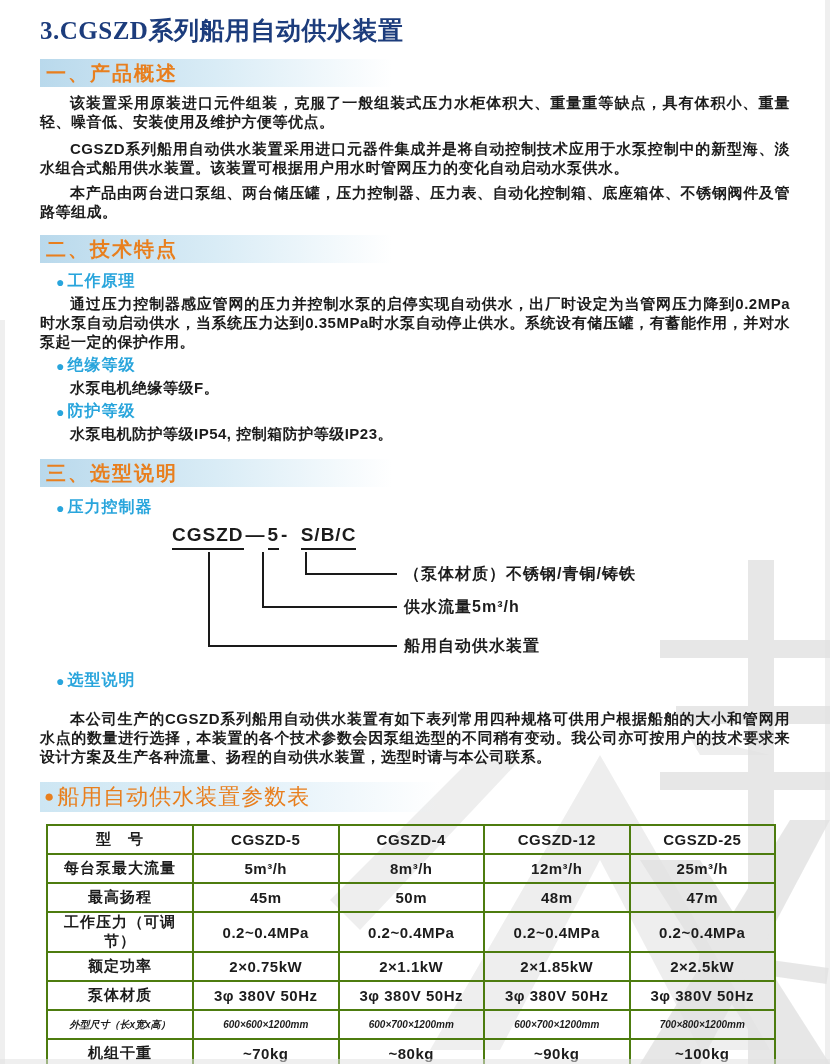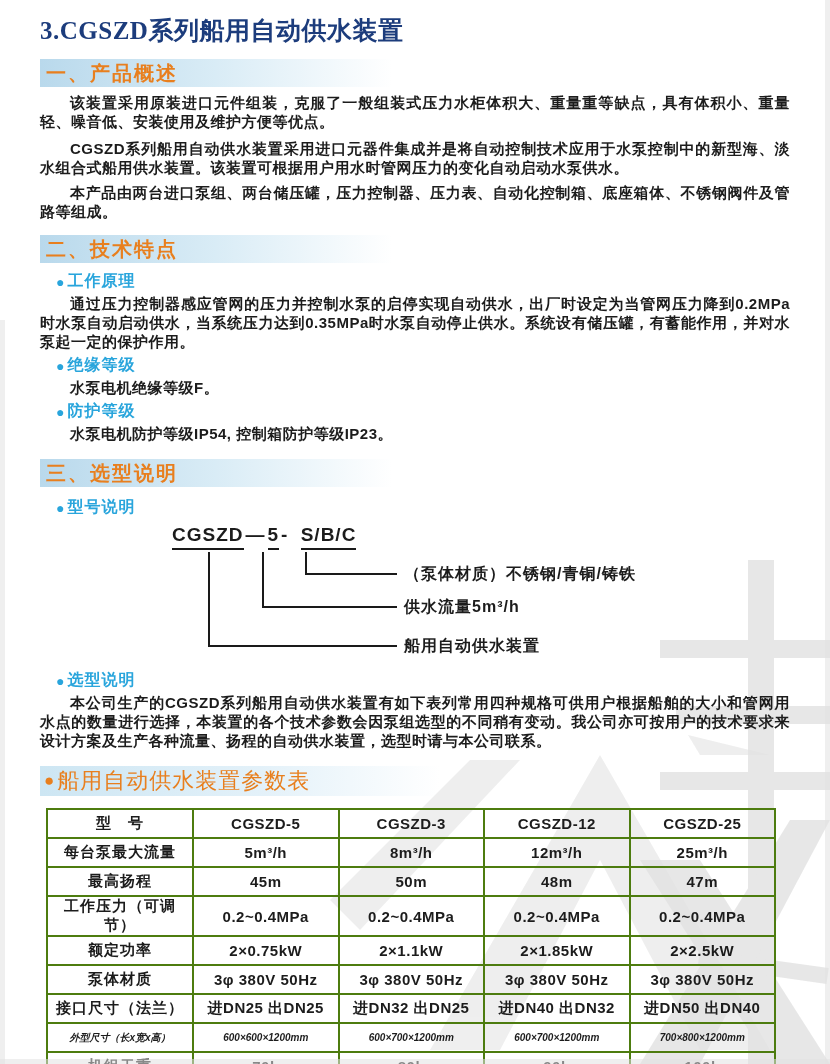--- a/index.html
+++ b/index.html
@@ -139,59 +139,59 @@
       <span>防护等级</span>
     </div>
     <p class="para" style="margin-top:2px;">水泵电机防护等级IP54, 控制箱防护等级IP23。</p>
 
     <div class="sec-bar" style="margin-top:16px;">
       <span class="sec-heading">三、选型说明</span>
     </div>
 
     <div class="bullet-label cyan" style="margin-top:10px;">
       <span class="dot">●</span>
-      <span>型号说明</span>
+      <span>压力控制器</span>
     </div>
 
     <div class="diagram">
       <div class="model-code">
         <span class="u">CGSZD</span><span class="gap">—</span><span class="u">5</span><span class="gap">-</span><span class="gap">&nbsp;</span><span class="u">S/B/C</span>
       </div>
       <div class="conn a"></div>
       <div class="conn b"></div>
       <div class="conn c"></div>
       <div class="note c">（泵体材质）不锈钢/青铜/铸铁</div>
       <div class="note b">供水流量5m³/h</div>
       <div class="note a">船用自动供水装置</div>
     </div>
 
     <div class="bullet-label cyan" style="margin-top:6px;">
       <span class="dot">●</span>
       <span>选型说明</span>
     </div>
-    <p class="para" style="margin-top:2px;">本公司生产的CGSZD系列船用自动供水装置有如下表列常用四种规格可供用户根据船舶的大小和管网用水点的数量进行选择，本装置的各个技术参数会因泵组选型的不同稍有变动。我公司亦可按用户的技术要求来设计方案及生产各种流量、扬程的自动供水装置，选型时请与本公司联系。</p>
+    <p class="para" style="margin-top:18px;">本公司生产的CGSZD系列船用自动供水装置有如下表列常用四种规格可供用户根据船舶的大小和管网用水点的数量进行选择，本装置的各个技术参数会因泵组选型的不同稍有变动。我公司亦可按用户的技术要求来设计方案及生产各种流量、扬程的自动供水装置，选型时请与本公司联系。</p>
 
     <div class="table-bar">
       <span class="dot">●</span>
       <span class="tb-heading">船用自动供水装置参数表</span>
     </div>
 
     <table class="params">
       <colgroup>
           <col class="c0">
           <col class="cd">
           <col class="cd">
           <col class="cd">
           <col class="cd">
         </colgroup>
       <tbody>
         <tr>
           <td class="rowlabel">型　号</td>
           <td>CGSZD-5</td>
-          <td>CGSZD-3</td>
+          <td>CGSZD-4</td>
           <td>CGSZD-12</td>
           <td>CGSZD-25</td>
         </tr>
         <tr>
           <td class="rowlabel">每台泵最大流量</td>
           <td>5m³/h</td>
           <td>8m³/h</td>
           <td>12m³/h</td>
           <td>25m³/h</td>
         </tr>
@@ -215,27 +215,20 @@
           <td>2×1.1kW</td>
           <td>2×1.85kW</td>
           <td>2×2.5kW</td>
         </tr>
         <tr>
           <td class="rowlabel">泵体材质</td>
           <td>3φ 380V 50Hz</td>
           <td>3φ 380V 50Hz</td>
           <td>3φ 380V 50Hz</td>
           <td>3φ 380V 50Hz</td>
-        </tr>
-        <tr>
-          <td class="rowlabel">接口尺寸（法兰）</td>
-          <td>进DN25 出DN25</td>
-          <td>进DN32 出DN25</td>
-          <td>进DN40 出DN32</td>
-          <td>进DN50 出DN40</td>
         </tr>
         <tr class="dim-row">
           <td class="rowlabel">外型尺寸（长x宽x高）</td>
           <td>600×600×1200mm</td>
           <td>600×700×1200mm</td>
           <td>600×700×1200mm</td>
           <td>700×800×1200mm</td>
         </tr>
         <tr>
           <td class="rowlabel">机组干重</td>

